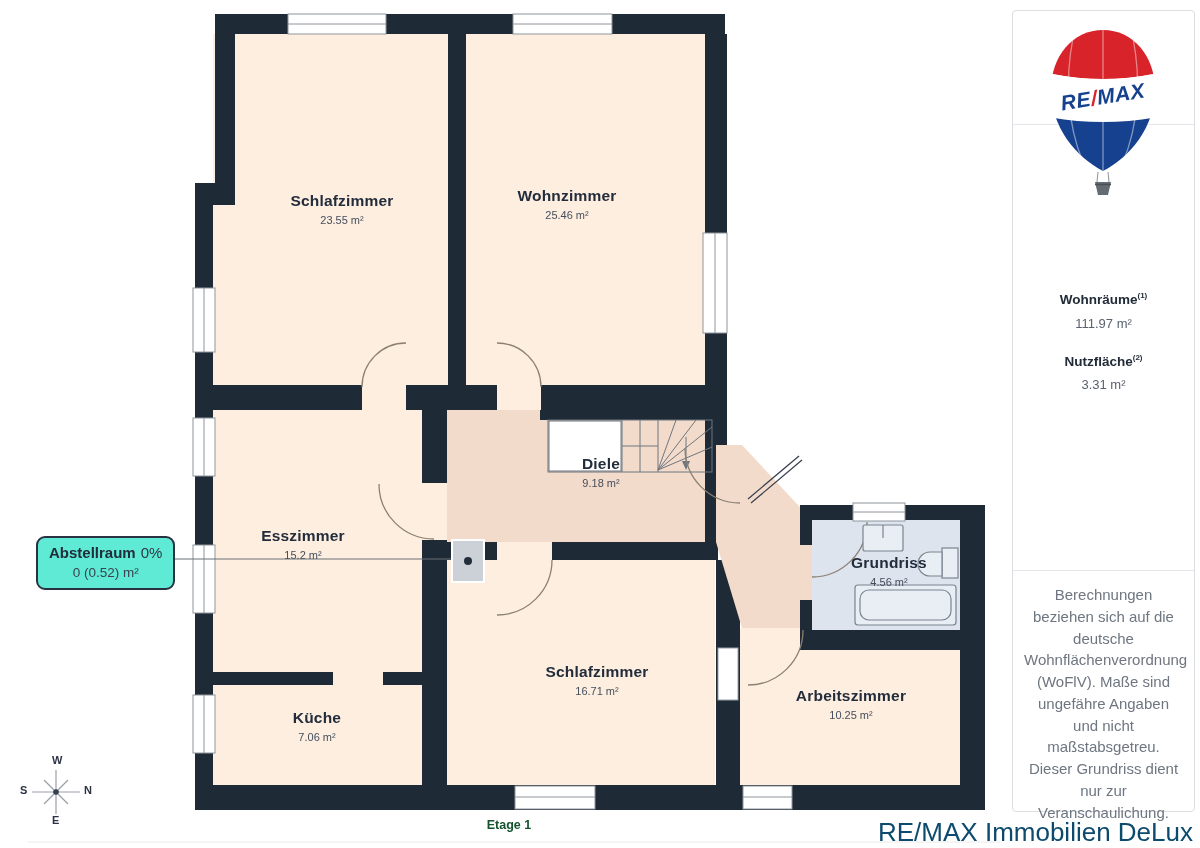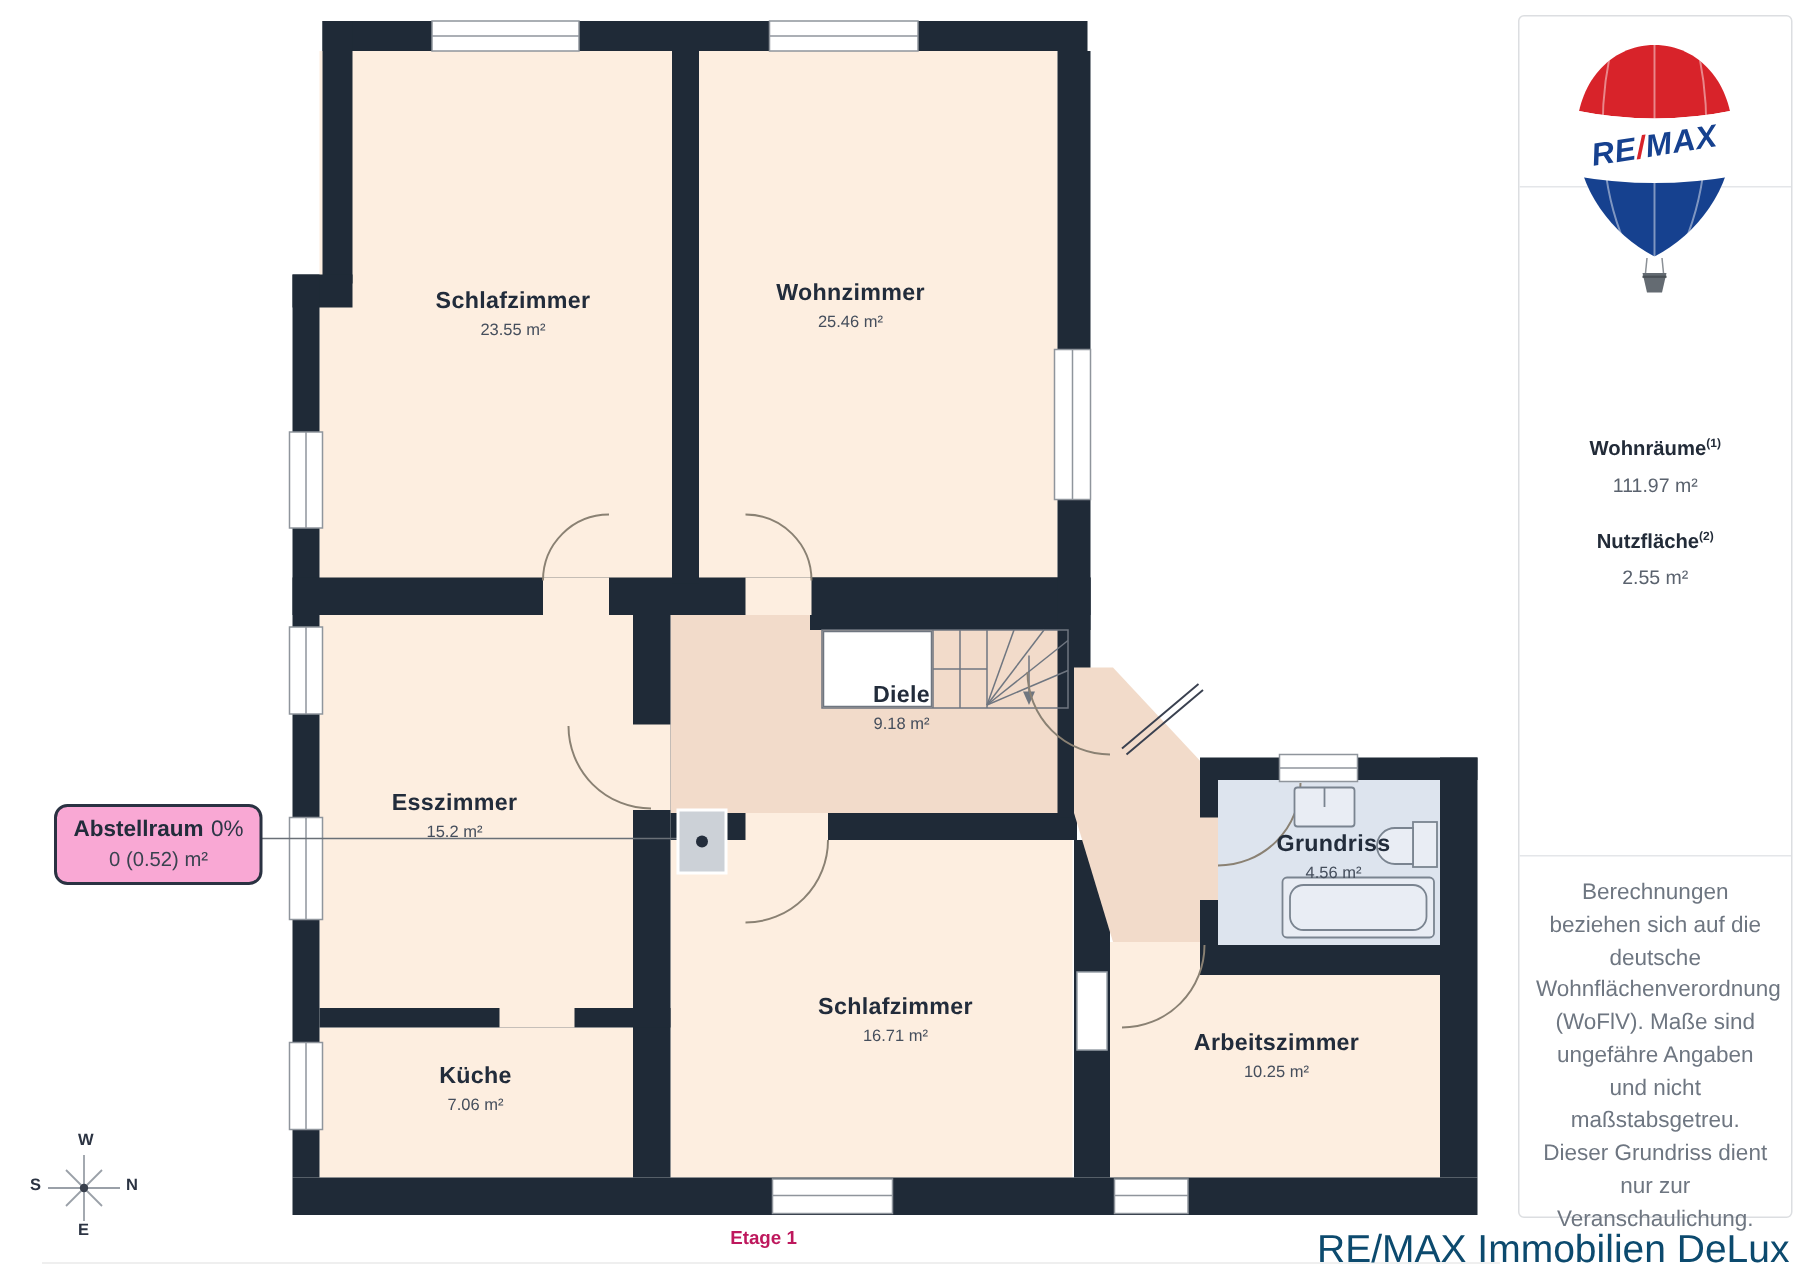--- a/index.html
+++ b/index.html
@@ -4,34 +4,34 @@
 <style>
   html,body{margin:0;padding:0;background:#fff;font-family:"Liberation Sans",sans-serif;}
   #stage{position:relative;width:1200px;height:848px;background:#fff;overflow:hidden;}
   svg text{font-family:"Liberation Sans",sans-serif;}
 
   
   .room-label{position:absolute;transform:translateX(-50%);text-align:center;line-height:1;white-space:nowrap;z-index:5;}
   .room-label .rn{font-size:15.5px;font-weight:bold;color:#222c3b;letter-spacing:.2px;}
   .room-label .ra{font-size:11px;color:#454e5c;margin-top:6px;}
 
-  .callout{position:absolute;left:36px;top:536px;background:#f9a8d4;border:2px solid #2a3242;border-radius:9px;
+  .callout{position:absolute;left:36px;top:536px;background:#5eead4;border:2px solid #2a3242;border-radius:9px;
            padding:6px 11px 7px;text-align:center;z-index:6;line-height:1.2;}
   .callout .c1{font-size:15px;color:#222c3b;white-space:nowrap;}
   .callout .c1 .b{font-weight:bold;}
   .callout .c1 .p{margin-left:5px;font-weight:normal;color:#2e3747;}
   .callout .c2{font-size:13.5px;color:#39424f;margin-top:3px;}
 
   .compass{position:absolute;left:18px;top:752px;width:76px;height:80px;z-index:5;}
   .compass span{position:absolute;font-size:11px;font-weight:bold;color:#2b3342;}
   .compass .cw{left:34px;top:2px;}  .compass .cs{left:2px;top:32px;}
   .compass .cn{left:66px;top:32px;} .compass .ce{left:34px;top:62px;}
 
   .floor-label{position:absolute;left:509px;top:818px;transform:translateX(-50%);
-               font-size:12.5px;font-weight:bold;color:#be185d;z-index:5;}
+               font-size:12.5px;font-weight:bold;color:#14532d;z-index:5;}
 
   
   .sidebar{position:absolute;left:1012px;top:10px;width:183px;height:802px;background:#fff;
            border:1px solid #dcdee1;border-radius:4px;box-sizing:border-box;z-index:2;}
   .sb-sec{box-sizing:border-box;border-bottom:1px solid #e4e6e9;}
   .sec1{height:114px;}
   .sec2{height:446px;text-align:center;padding-top:166px;}
   .sec3{height:135px;text-align:center;padding:15px 13px 0;font-size:10.8px;color:#6e7681;line-height:1.5;}
   .sec3 p{margin:0;}
   .sec3 p + p{margin-top:14px;}
@@ -247,21 +247,21 @@
 
   <div class="sidebar">
     <div class="sb-sec sec1"></div>
     <div class="sb-sec sec2">
       <div class="metric">
         <div class="metric-label"><span>Wohnräume</span><sup>(1)</sup></div>
         <div class="metric-value">111.97 m²</div>
       </div>
       <div class="metric">
         <div class="metric-label"><span>Nutzfläche</span><sup>(2)</sup></div>
-        <div class="metric-value">2.55 m²</div>
+        <div class="metric-value">3.31 m²</div>
       </div>
     </div>
     <div class="sb-sec sec4">
       <p style="margin:0">Berechnungen beziehen sich auf die deutsche Wohnflächenverordnung (WoFlV). Maße sind ungefähre Angaben und nicht maßstabsgetreu. Dieser Grundriss dient nur zur Veranschaulichung.</p>
 
     </div>
   </div>
 
   <svg class="logo" viewBox="0 0 120 172">
     <defs>

